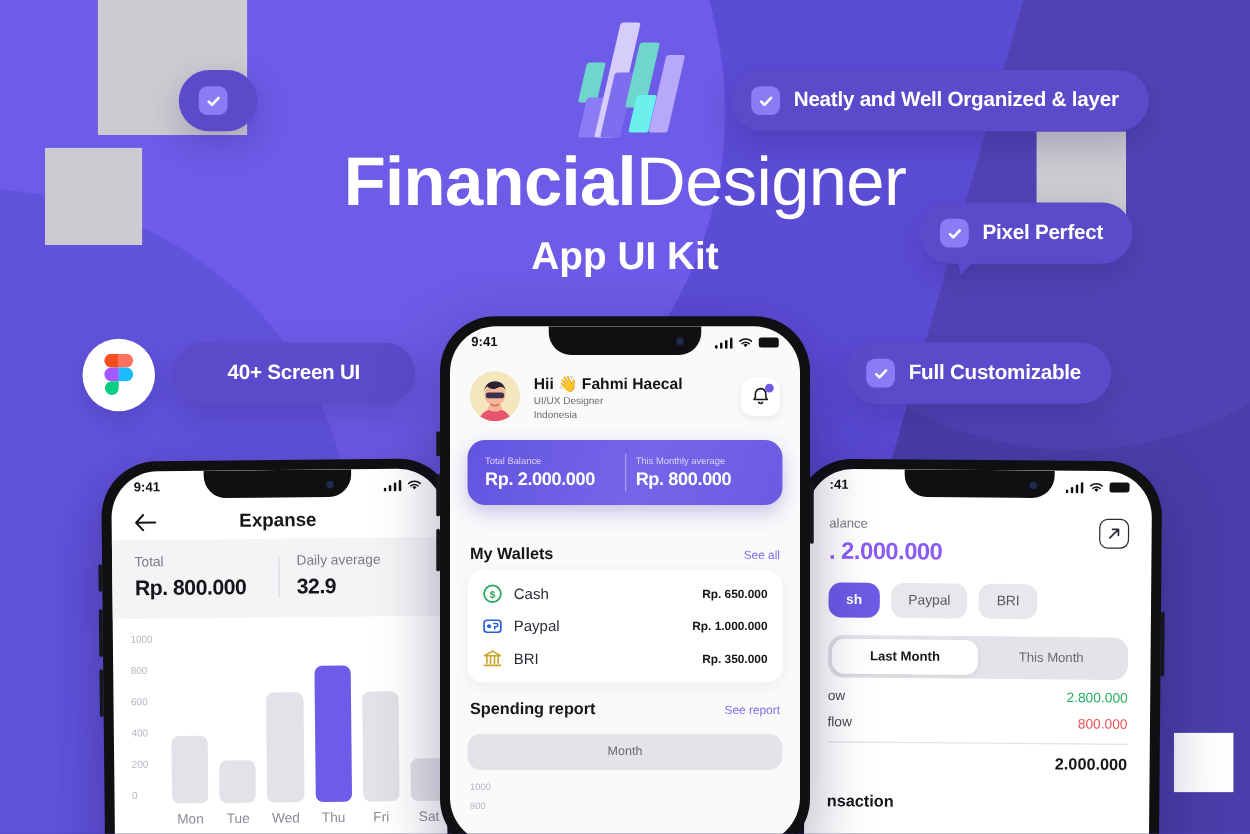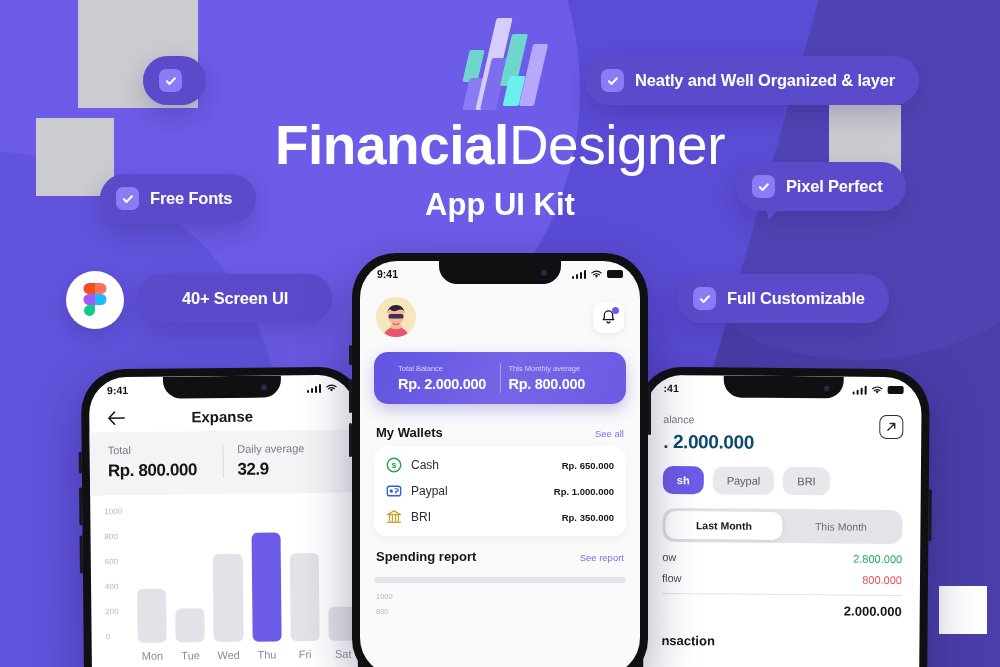--- a/index.html
+++ b/index.html
@@ -134,21 +134,21 @@
   .c-role { font-size:8px; color:#6A6A73; margin-top:2.5px; }
   .c-loc  { font-size:8px; color:#6A6A73; margin-top:1.5px; }
   .bell-btn {
     margin-left:auto; width:31px; height:31px; border-radius:10px; background:#fff;
     display:flex; align-items:center; justify-content:center; position:relative;
     box-shadow:0 2px 7px rgba(0,0,0,.08);
   }
   .bell-dot { position:absolute; right:5px; top:5px; width:7px; height:7px; border-radius:50%; background:#6C5CE7; }
 
   .balance-card {
-    margin:9px 14px 8px; border-radius:14px; padding:11px 24px;
+    margin:9px 14px 18px; border-radius:14px; padding:11px 14px;
     background:linear-gradient(110deg,#6254E0 0%, #7566E8 55%, #6A5BE3 100%);
     display:flex; align-items:center; box-shadow:0 6px 16px rgba(70,50,180,.28);
   }
   .balance-card .col { flex:1; }
   .balance-card .divider { width:1px; height:30px; background:rgba(255,255,255,.38); margin:0 8px; }
   .bc-lbl { font-size:7.5px; color:#D9D3FB; }
   .bc-val { font-size:14.5px; font-weight:bold; color:#fff; margin-top:3px; letter-spacing:-0.3px; }
 
   .sec-row { display:flex; align-items:baseline; padding:13px 16px 6px; }
   .sec-title { font-size:13px; font-weight:bold; color:#16161A; }
@@ -184,21 +184,21 @@
   .plot { margin-left:32px; height:136px; display:flex; align-items:flex-end; gap:9px; }
   .bar { flex:1; background:#E2E2E8; border-radius:6px; }
   .bar.on { background:#6C5CE7; }
   .x-labels { margin-left:32px; display:flex; gap:9px; margin-top:7px; }
   .x-labels div { flex:1; text-align:center; font-size:11px; color:#8C8C98; }
 
   
   #phone-right { left:636px; top:368px; width:292px; height:420px; transform:rotate(0.5deg); }
   .r-top { padding:16px 18px 0; display:flex; align-items:flex-start; }
   .r-lbl { font-size:10.5px; color:#7A7A85; }
-  .r-val { font-size:19px; font-weight:bold; color:#0c4a6e; margin-top:6px; letter-spacing:-0.4px; }
+  .r-val { font-size:19px; font-weight:bold; color:#8b5cf6; margin-top:6px; letter-spacing:-0.4px; }
   .r-btn {
     margin-left:auto; width:24px; height:24px; border-radius:7px; border:1.4px solid #2B2B33;
     display:flex; align-items:center; justify-content:center;
   }
   .chips { display:flex; gap:9px; padding:13px 18px 0; }
   .chip { background:#E7E7EC; border-radius:10px; padding:8px 14px; font-size:11px; color:#5A5A66; }
   .chip.on { background:#6C5CE7; color:#fff; font-weight:bold; }
   .r-seg { margin:14px 18px 0; display:flex; background:#E3E3E9; border-radius:12px; padding:3px; }
   .r-seg div { flex:1; text-align:center; font-size:10.5px; padding:8px 0; border-radius:10px; color:#6A6A73; }
   .r-seg div.on { background:#fff; color:#16161A; font-weight:bold; box-shadow:0 1px 4px rgba(0,0,0,.09); }
@@ -259,28 +259,20 @@
 
   <div class="badge" style="left:585px;top:56px;">
     <span class="check">
         <svg viewBox="0 0 16 16">
           <path d="M3.4 8.3l3 3 6-6.4" fill="none" stroke="#fff" stroke-width="2.4" stroke-linecap="round" stroke-linejoin="round"></path>
         </svg>
       </span>
     <span class="lbl big">Neatly and Well Organized &amp;  layer</span>
   </div>
 
-  <div class="badge" style="left:100px;top:174px;">
-    <span class="check">
-        <svg viewBox="0 0 16 16">
-          <path d="M3.4 8.3l3 3 6-6.4" fill="none" stroke="#fff" stroke-width="2.4" stroke-linecap="round" stroke-linejoin="round"></path>
-        </svg>
-      </span>
-    <span class="lbl big">Free Fonts</span>
-  </div>
 
   <div class="badge" style="left:736px;top:162px;">
     <span class="check">
         <svg viewBox="0 0 16 16">
           <path d="M3.4 8.3l3 3 6-6.4" fill="none" stroke="#fff" stroke-width="2.4" stroke-linecap="round" stroke-linejoin="round"></path>
         </svg>
       </span>
     <span class="lbl big">Pixel Perfect</span>
     <span class="tail"></span>
   </div>
@@ -474,20 +466,25 @@
           <svg viewBox="0 0 40 40" width="40" height="40">
             <circle cx="20" cy="20" r="20" fill="#F4E7BE"></circle>
             <path d="M20 30c-7 0-12 4-13 10h26c-1-6-6-10-13-10z" fill="#E8556E"></path>
             <path d="M14 30c1.5 3 10.5 3 12 0l-2-4h-8l-2 4z" fill="#F5B596"></path>
             <circle cx="20" cy="19" r="8.4" fill="#F5B596"></circle>
             <path d="M11.4 17c0-6 4-9 8.6-9s8.6 3 8.6 9c0-3-2-4.4-4-4.4-2.6 0-3 1.6-6 1.6-2.2 0-3.6-.8-4.6-2-1.6 1-2.6 2.6-2.6 4.8z" fill="#2C2233"></path>
             <rect x="12.6" y="17" width="14.8" height="4.6" rx="2.2" fill="#3A3050"></rect>
             <path d="M17 26.5c1.8 1.3 4.2 1.3 6 0" stroke="#C4715C" stroke-width="1.2" fill="none" stroke-linecap="round"></path>
           </svg>
         </div>
+        <div>
+          <div class="c-name">Hii 👋 Fahmi Haecal</div>
+          <div class="c-role">UI/UX Designer</div>
+          <div class="c-loc">Indonesia</div>
+        </div>
         <div class="bell-btn">
           <svg width="15" height="16" viewBox="0 0 18 19">
             <path d="M9 2.2a5 5 0 015 5v3.2l1.4 2.3H2.6L4 10.4V7.2a5 5 0 015-5z" fill="none" stroke="#16161A" stroke-width="1.5" stroke-linejoin="round"></path>
             <path d="M7.2 15.2a1.9 1.9 0 003.6 0" fill="none" stroke="#16161A" stroke-width="1.5" stroke-linecap="round"></path>
           </svg>
           <span class="bell-dot"></span>
         </div>
       </div>
 
       <div class="balance-card">
@@ -535,20 +532,21 @@
             <span class="wallet-amt">Rp. 350.000</span>
           </div>
         </div>
 
       <div class="sec-row">
         <span class="sec-title">Spending report</span>
         <span class="sec-link">See report</span>
       </div>
 
       <div class="seg" id="c-seg">
+          <div>Month</div>
         </div>
 
       <div class="mini-axis" id="c-axis">
           <div>1000</div>
           <div>800</div>
         </div>
     </div>
   </div>
 
 </div>

